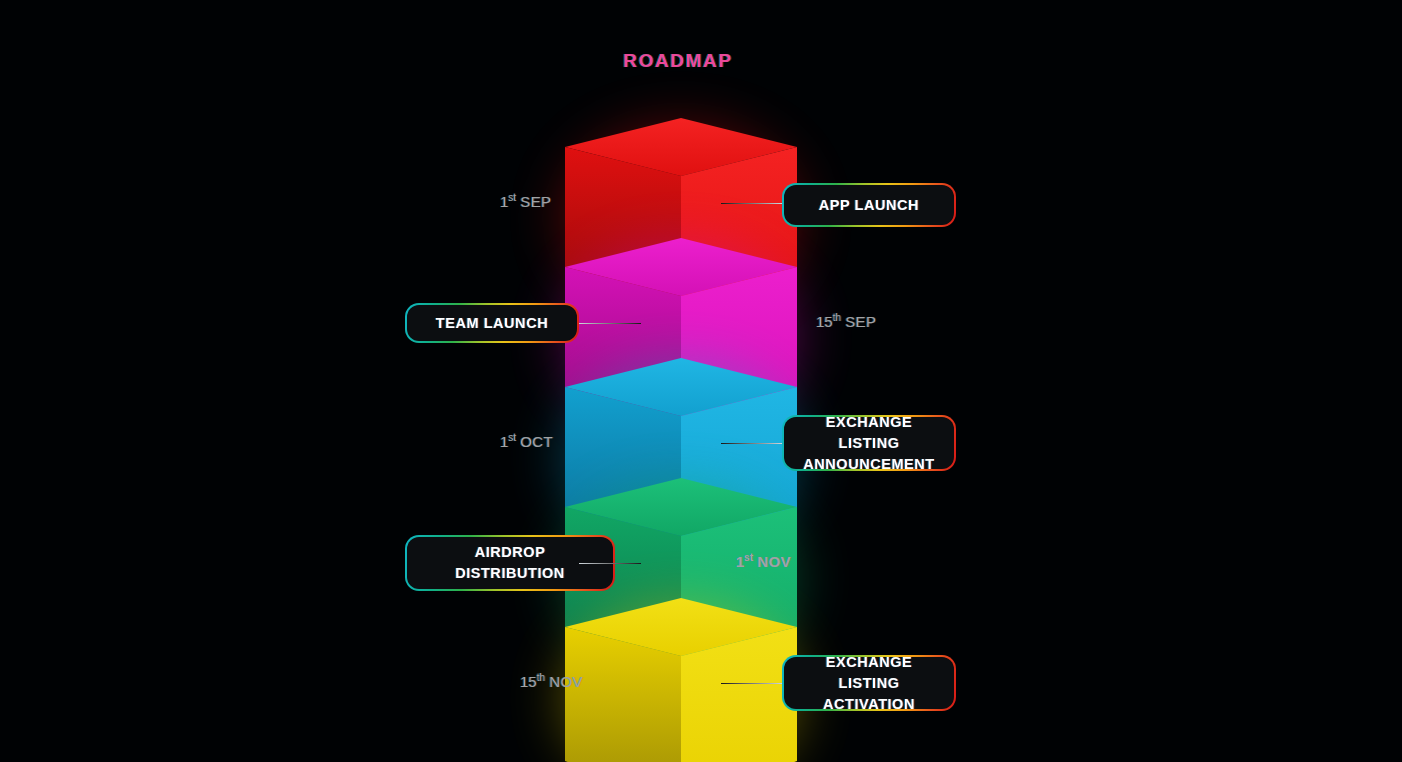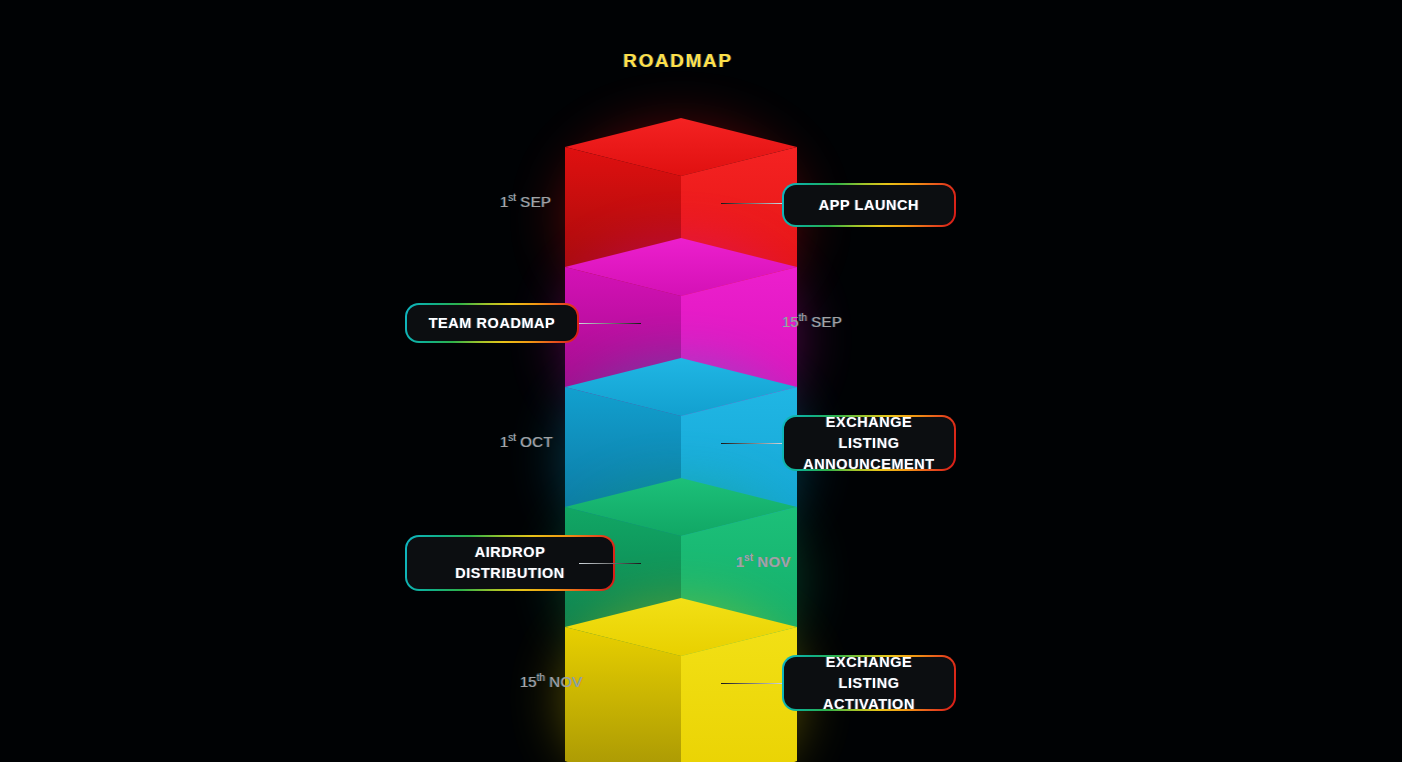--- a/index.html
+++ b/index.html
@@ -16,21 +16,21 @@
     width:1402px; height:762px;
     background:#000204;
   }
 
   
   #page-title {
     position:absolute;
     left:0; top:50px;
     width:1356px;
     text-align:center;
-    color:#fde047;
+    color:#ec4899;
     font-size:19px;
     font-weight:700;
     letter-spacing:1.6px;
     text-shadow:-1px 0 rgba(0,170,255,.55), 1px 0 rgba(255,90,0,.45);
   }
 
   
   #tower {
     position:absolute;
     left:565px; top:118px;
@@ -232,24 +232,24 @@
     </div>
 
   <div id="overlays">
       <div class="date-label" style="top: 193px; left: 500px;"><span>1</span><sup>st</sup> <span class="mon">SEP</span></div>
       <div class="pill" style="width: 174px; height: 44px; top: 183px; left: 782px;">
         <div class="pill-inner">
           <div class="pill-label">APP LAUNCH</div>
         </div>
       </div>
       <div class="connector to-right" style="top: 203px; left: 721px; width: 61px;"></div>
-      <div class="date-label" style="top: 313px; left: 782px;"><span>15</span><sup>th</sup> <span class="mon">SEP</span></div>
+      <div class="date-label" style="top: 313px; left: 816px;"><span>15</span><sup>th</sup> <span class="mon">SEP</span></div>
       <div class="pill" style="width: 174px; height: 40px; top: 303px; left: 405px;">
         <div class="pill-inner">
-          <div class="pill-label">TEAM ROADMAP</div>
+          <div class="pill-label">TEAM LAUNCH</div>
         </div>
       </div>
       <div class="connector to-left" style="top: 323px; left: 579px; width: 62px;"></div>
       <div class="date-label" style="top: 433px; left: 500px;"><span>1</span><sup>st</sup> <span class="mon">OCT</span></div>
       <div class="pill" style="width: 174px; height: 56px; top: 415px; left: 782px;">
         <div class="pill-inner">
           <div class="pill-label">EXCHANGE LISTING
 ANNOUNCEMENT</div>
         </div>
       </div>

